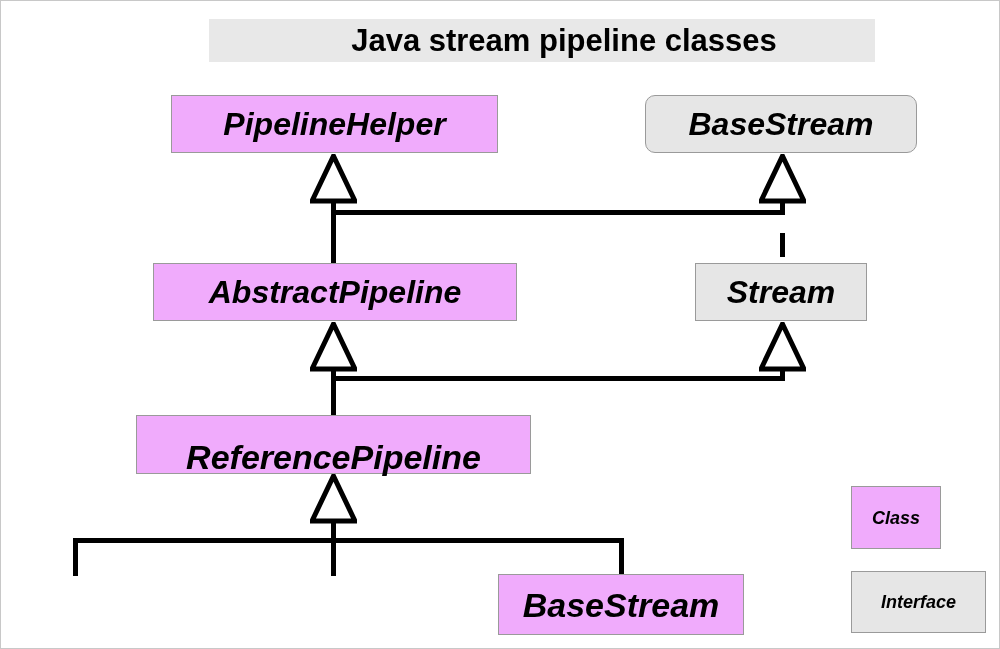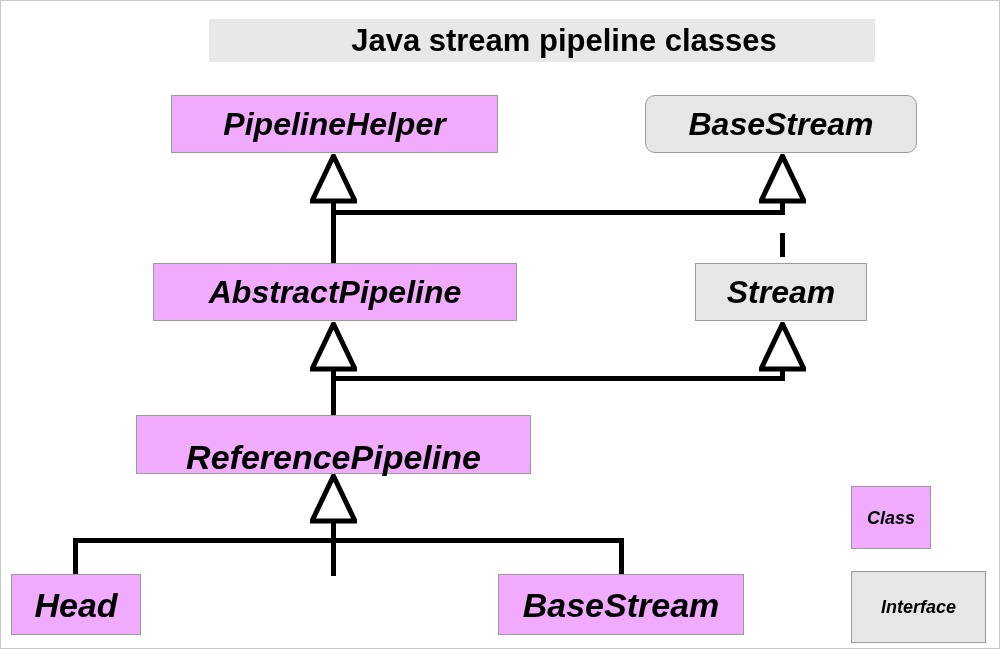--- a/index.html
+++ b/index.html
@@ -157,30 +157,27 @@
   </div>
 
   <div class="node iface" style="left:694px; top:262px; width:172px; height:58px;">
     <span class="label" style="font-size:32px;">Stream</span>
   </div>
 
   <div class="node klass" style="left:135px; top:414px; width:395px; height:59px;">
     <span class="label" style="font-size:34px;margin-top:24px;">ReferencePipeline</span>
   </div>
 
-  <div class="node klass" style="left:10px; top:573px; width:130px; height:61px;">
-    <span class="label" style="font-size:34px;">Head</span>
-  </div>
 
 
   <div class="node klass" style="left:497px; top:573px; width:246px; height:61px;">
     <span class="label" style="font-size:34px;">BaseStream</span>
   </div>
 
-  <div class="node klass" style="left:850px; top:485px; width:80px; height:63px;">
+  <div class="node klass" style="left:850px; top:485px; width:90px; height:63px;">
     <span class="label" style="font-size:18px;">Class</span>
   </div>
 
-  <div class="node iface" style="left:850px; top:570px; width:135px; height:72px;">
+  <div class="node iface" style="left:850px; top:570px; width:135px; height:62px;">
     <span class="label" style="font-size:18px;">Interface</span>
   </div>
 
 </div>
 
 </body></html>

